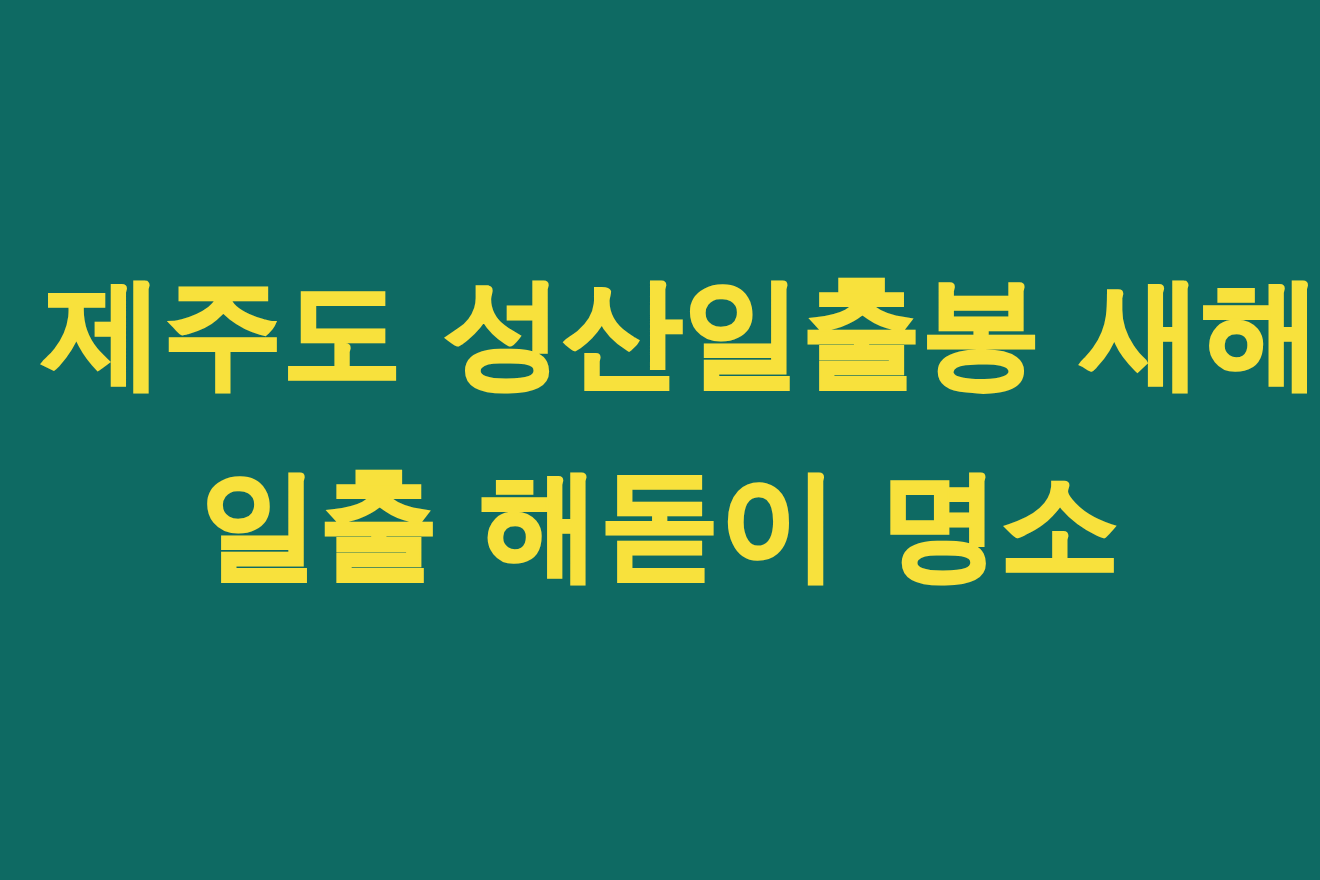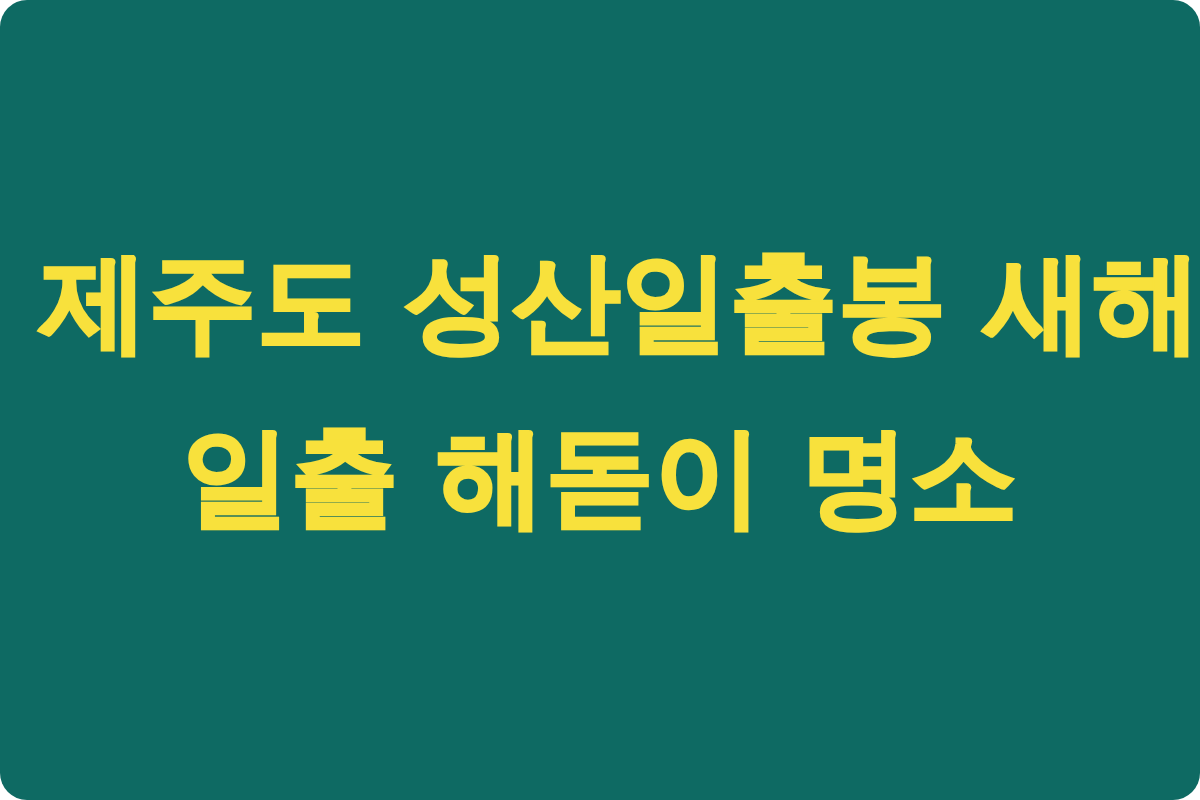--- a/index.html
+++ b/index.html
@@ -55,21 +55,21 @@
     -webkit-text-stroke: 3px #F8E13C;
     text-rendering: geometricPrecision;
   }
 
   #headline-line-1 { font-size: 108px; }
   #headline-line-2 { font-size: 108px; margin-top: 32px; }
 </style>
 </head>
 <body>
 
-<div id="banner" style="background: rgb(14, 106, 99); border-radius: 27px;">
+<div id="banner" style="background: rgb(14, 106, 99);">
 
   <div id="headline-block">
 
     <span id="headline-line-1" class="headline-line" style="color: rgb(248, 225, 60); -webkit-text-stroke: 3px rgb(248, 225, 60);">제주도 성산일출봉 새해</span>
 
     <span id="headline-line-2" class="headline-line" style="color: rgb(248, 225, 60); -webkit-text-stroke: 3px rgb(248, 225, 60);">일출 해돋이 명소</span>
 
   </div>
 
 </div>

